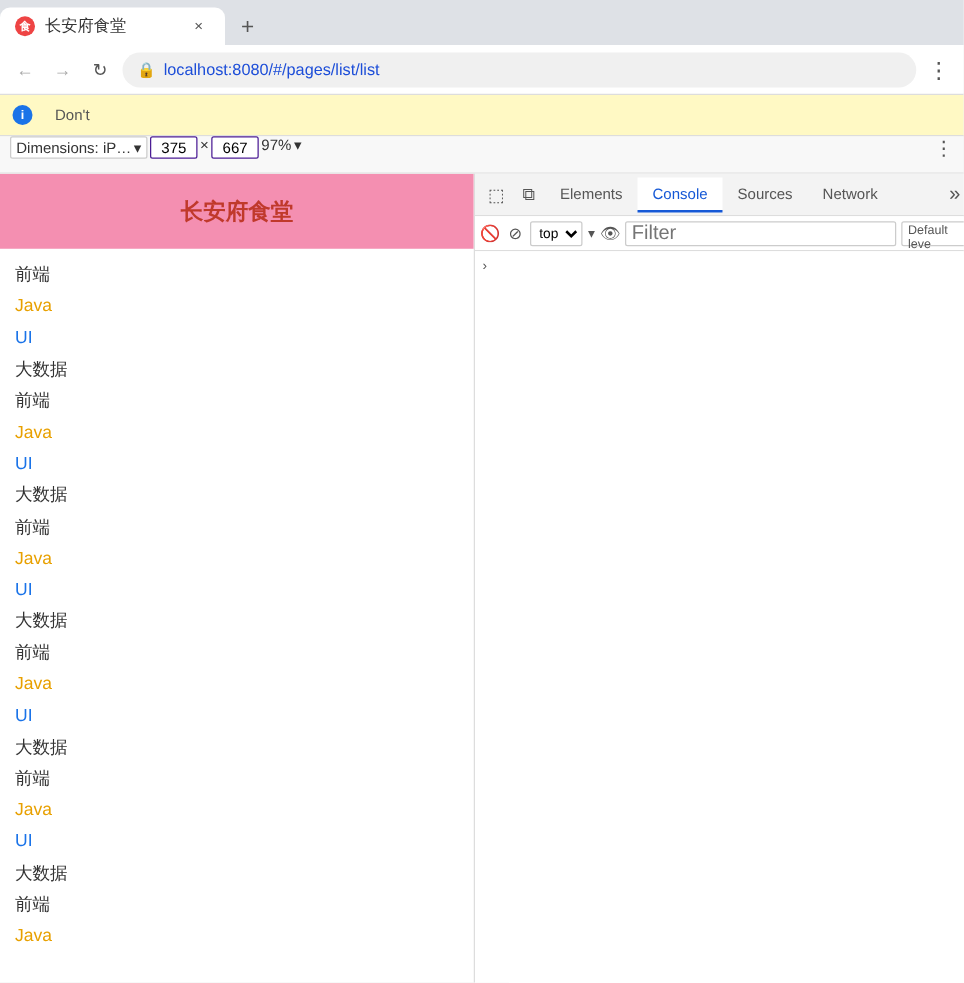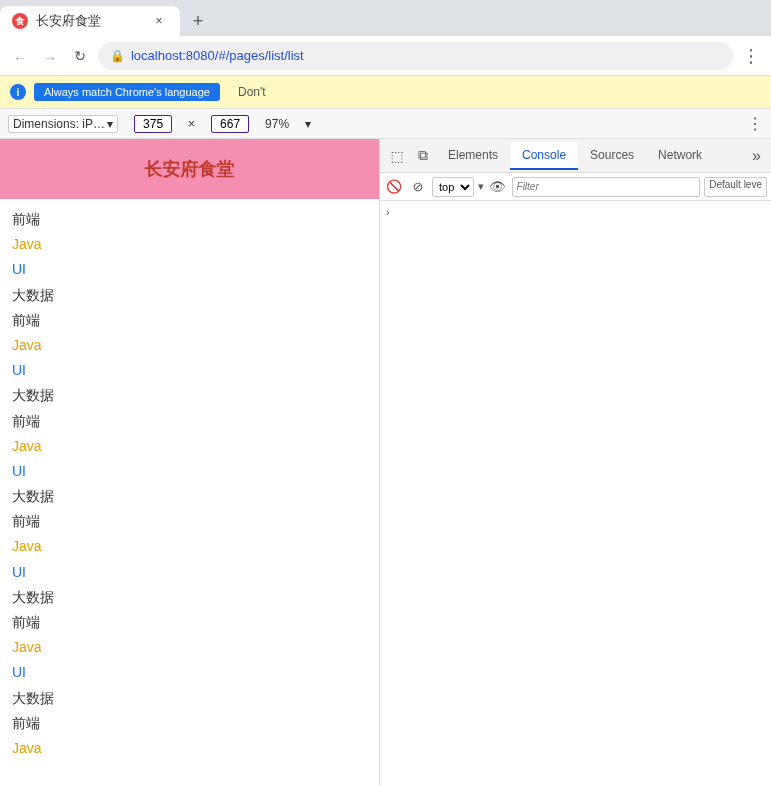--- a/index.html
+++ b/index.html
@@ -134,23 +134,23 @@
       display: flex;
       height: calc(786px - 36px - 40px - 36px);
       
     }
 
     
     .dimensions-bar {
       background: #f8f8f8;
       border-bottom: 1px solid #ddd;
       display: flex;
-      align-items: center;
+      align-items: flex-start;
       padding: 0 8px;
-      gap: 16px;
+      gap: 2px;
       font-size: 12px;
       color: #333;
       height: 30px;
     }
     .dim-select {
       display: flex; align-items: center; gap: 2px;
       border: 1px solid #ccc; border-radius: 2px;
       padding: 1px 4px;
       background: white;
     }
@@ -259,24 +259,23 @@
       border-radius: 2px;
       font-size: 11px;
       padding: 1px 2px;
       background: white;
       height: 20px;
     }
     .console-filter {
       flex: 1;
       border: 1px solid #ccc;
       border-radius: 2px;
-      font-size: 10px;
+      font-size: 16px;
       padding: 1px 4px;
       height: 20px;
-      font-style: italic;
     }
     .console-level {
       font-size: 10px;
       color: #555;
       border: 1px solid #ccc;
       border-radius: 2px;
       padding: 1px 4px;
       height: 20px;
       background: white;
     }
@@ -312,21 +311,20 @@
   <div class="nav-btn reload-btn">↻</div>
   <div class="url-bar">
     <span class="url-secure-icon">🔒</span>
     <span class="url-text">localhost:8080/#/pages/list/list</span>
   </div>
   <div class="nav-more">⋮</div>
 </div>
 
 <div class="devtools-notification">
   <div class="notif-icon">i</div>
-  <button class="notif-btn notif-btn-blue">Always match Chrome's language</button>
   <button class="notif-btn notif-btn-text">Don't</button>
 </div>
 
 <div class="dimensions-bar">
   <div class="dim-select">
     <span>Dimensions: iP…</span>
     <span>▾</span>
   </div>
   <input class="dim-input" type="text" value="375" style="">
   <span>×</span>

